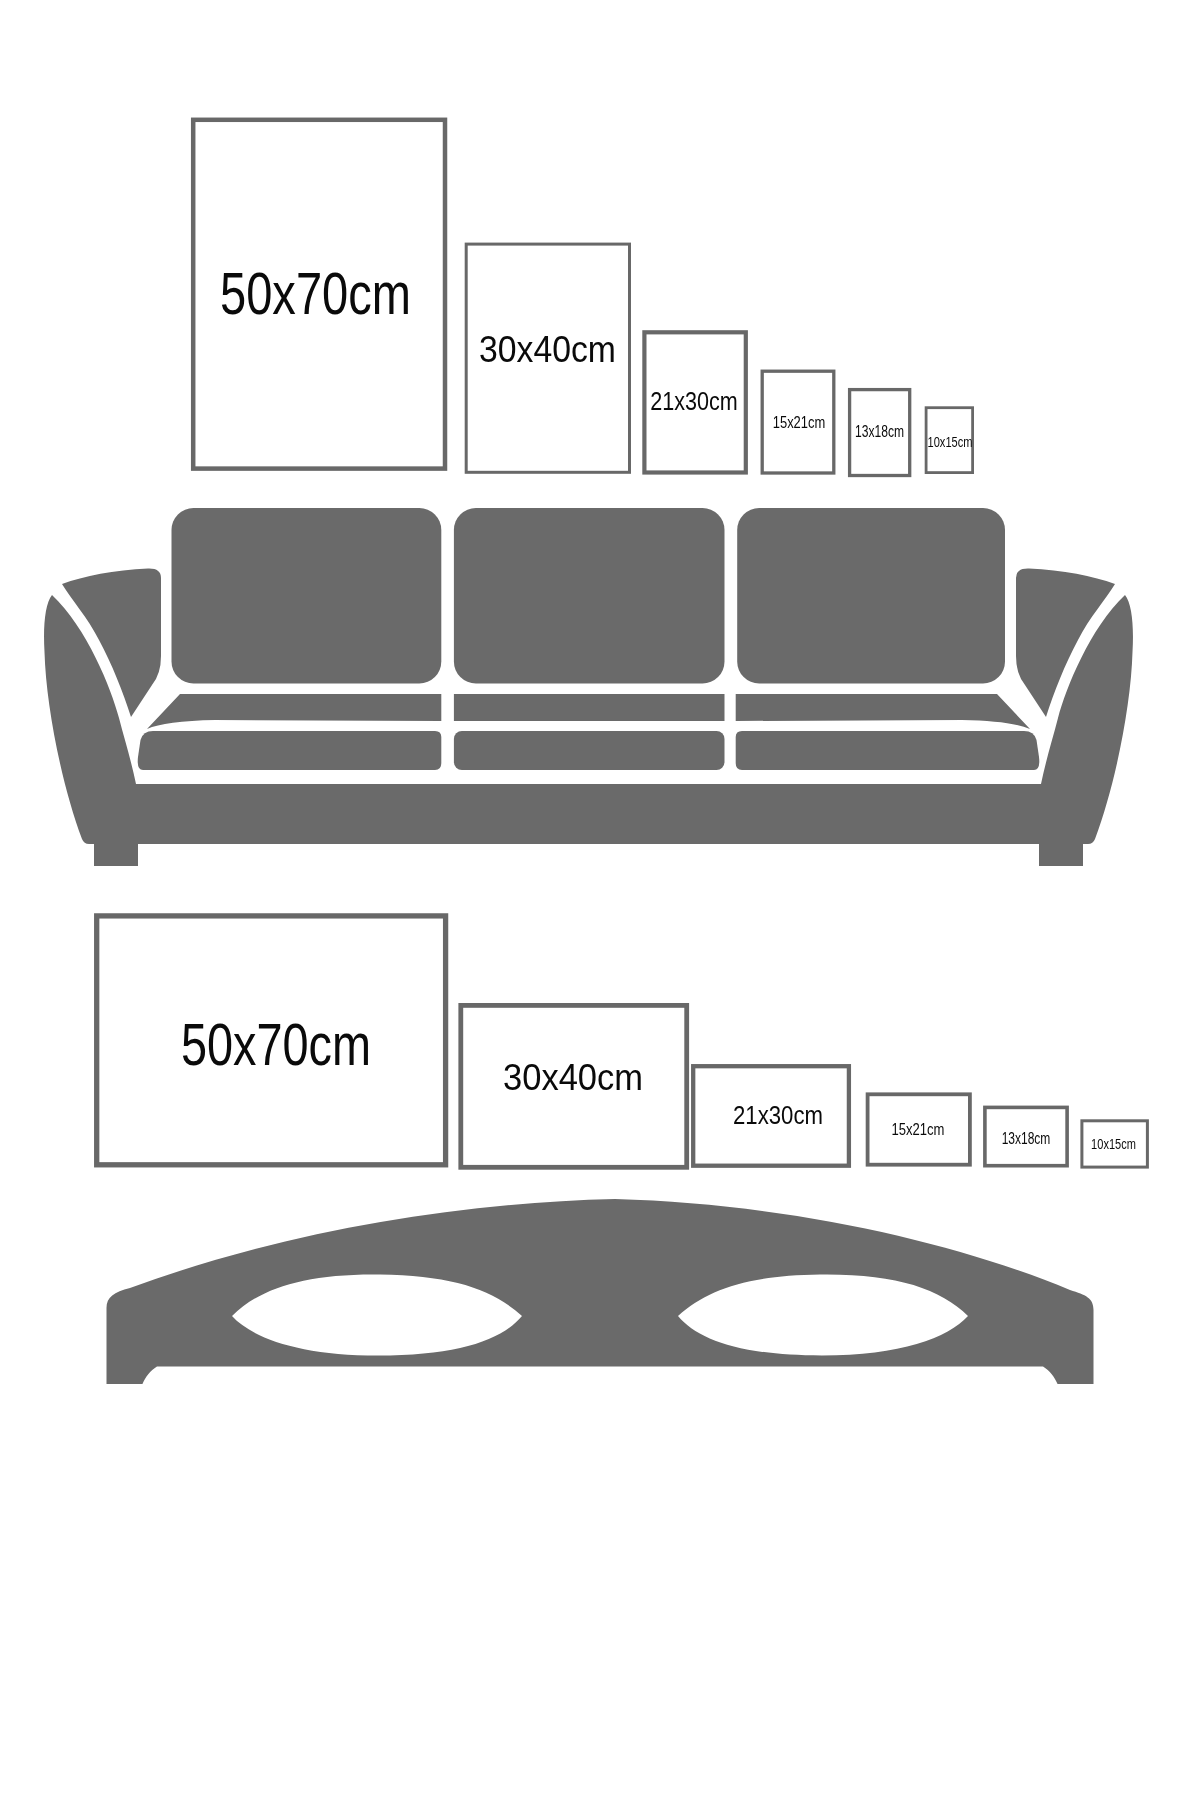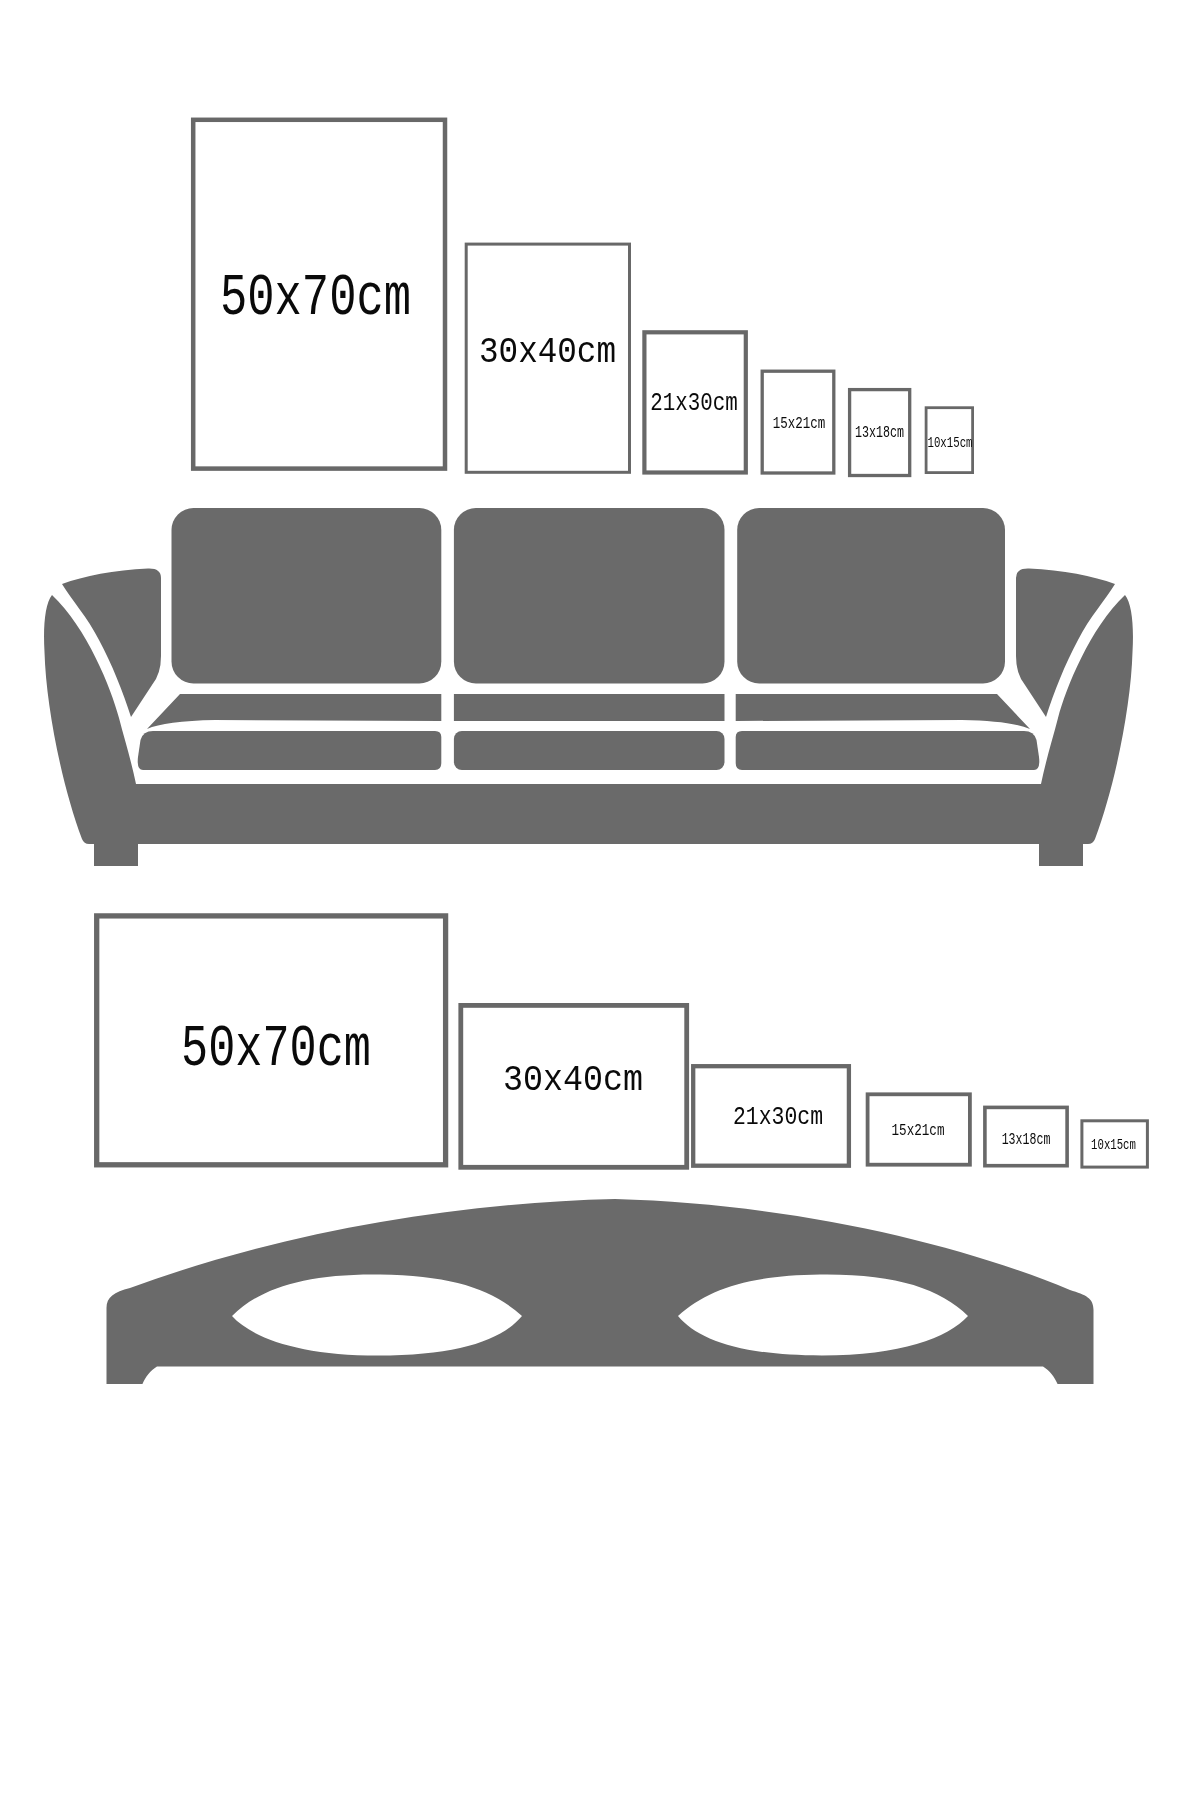--- a/index.html
+++ b/index.html
@@ -1,17 +1,17 @@
 <!DOCTYPE html>
 <html><head>
 <meta charset="utf-8">
 <style>
   html,body{margin:0;padding:0;background:#ffffff;}
   #page{position:relative;width:1200px;height:1384px;background:#ffffff;overflow:hidden;
-        font-family:Liberation Mono, monospace;}
+        font-family:Liberation Sans, sans-serif;}
   svg{position:absolute;left:0;top:0;}
 </style>
 </head>
 <body>
 <div id="page">
 <svg width="1200" height="1800" viewBox="0 0 1200 1800">
 
   <g>
     <rect x="193.2" y="119.8" width="251.8" height="348.8" fill="#ffffff" stroke="#686868" stroke-width="4.5"></rect>
     <text x="315.5" y="314.3" font-size="60" text-anchor="middle" textLength="191" lengthAdjust="spacingAndGlyphs" fill="#0a0a0a">50x70cm</text>

